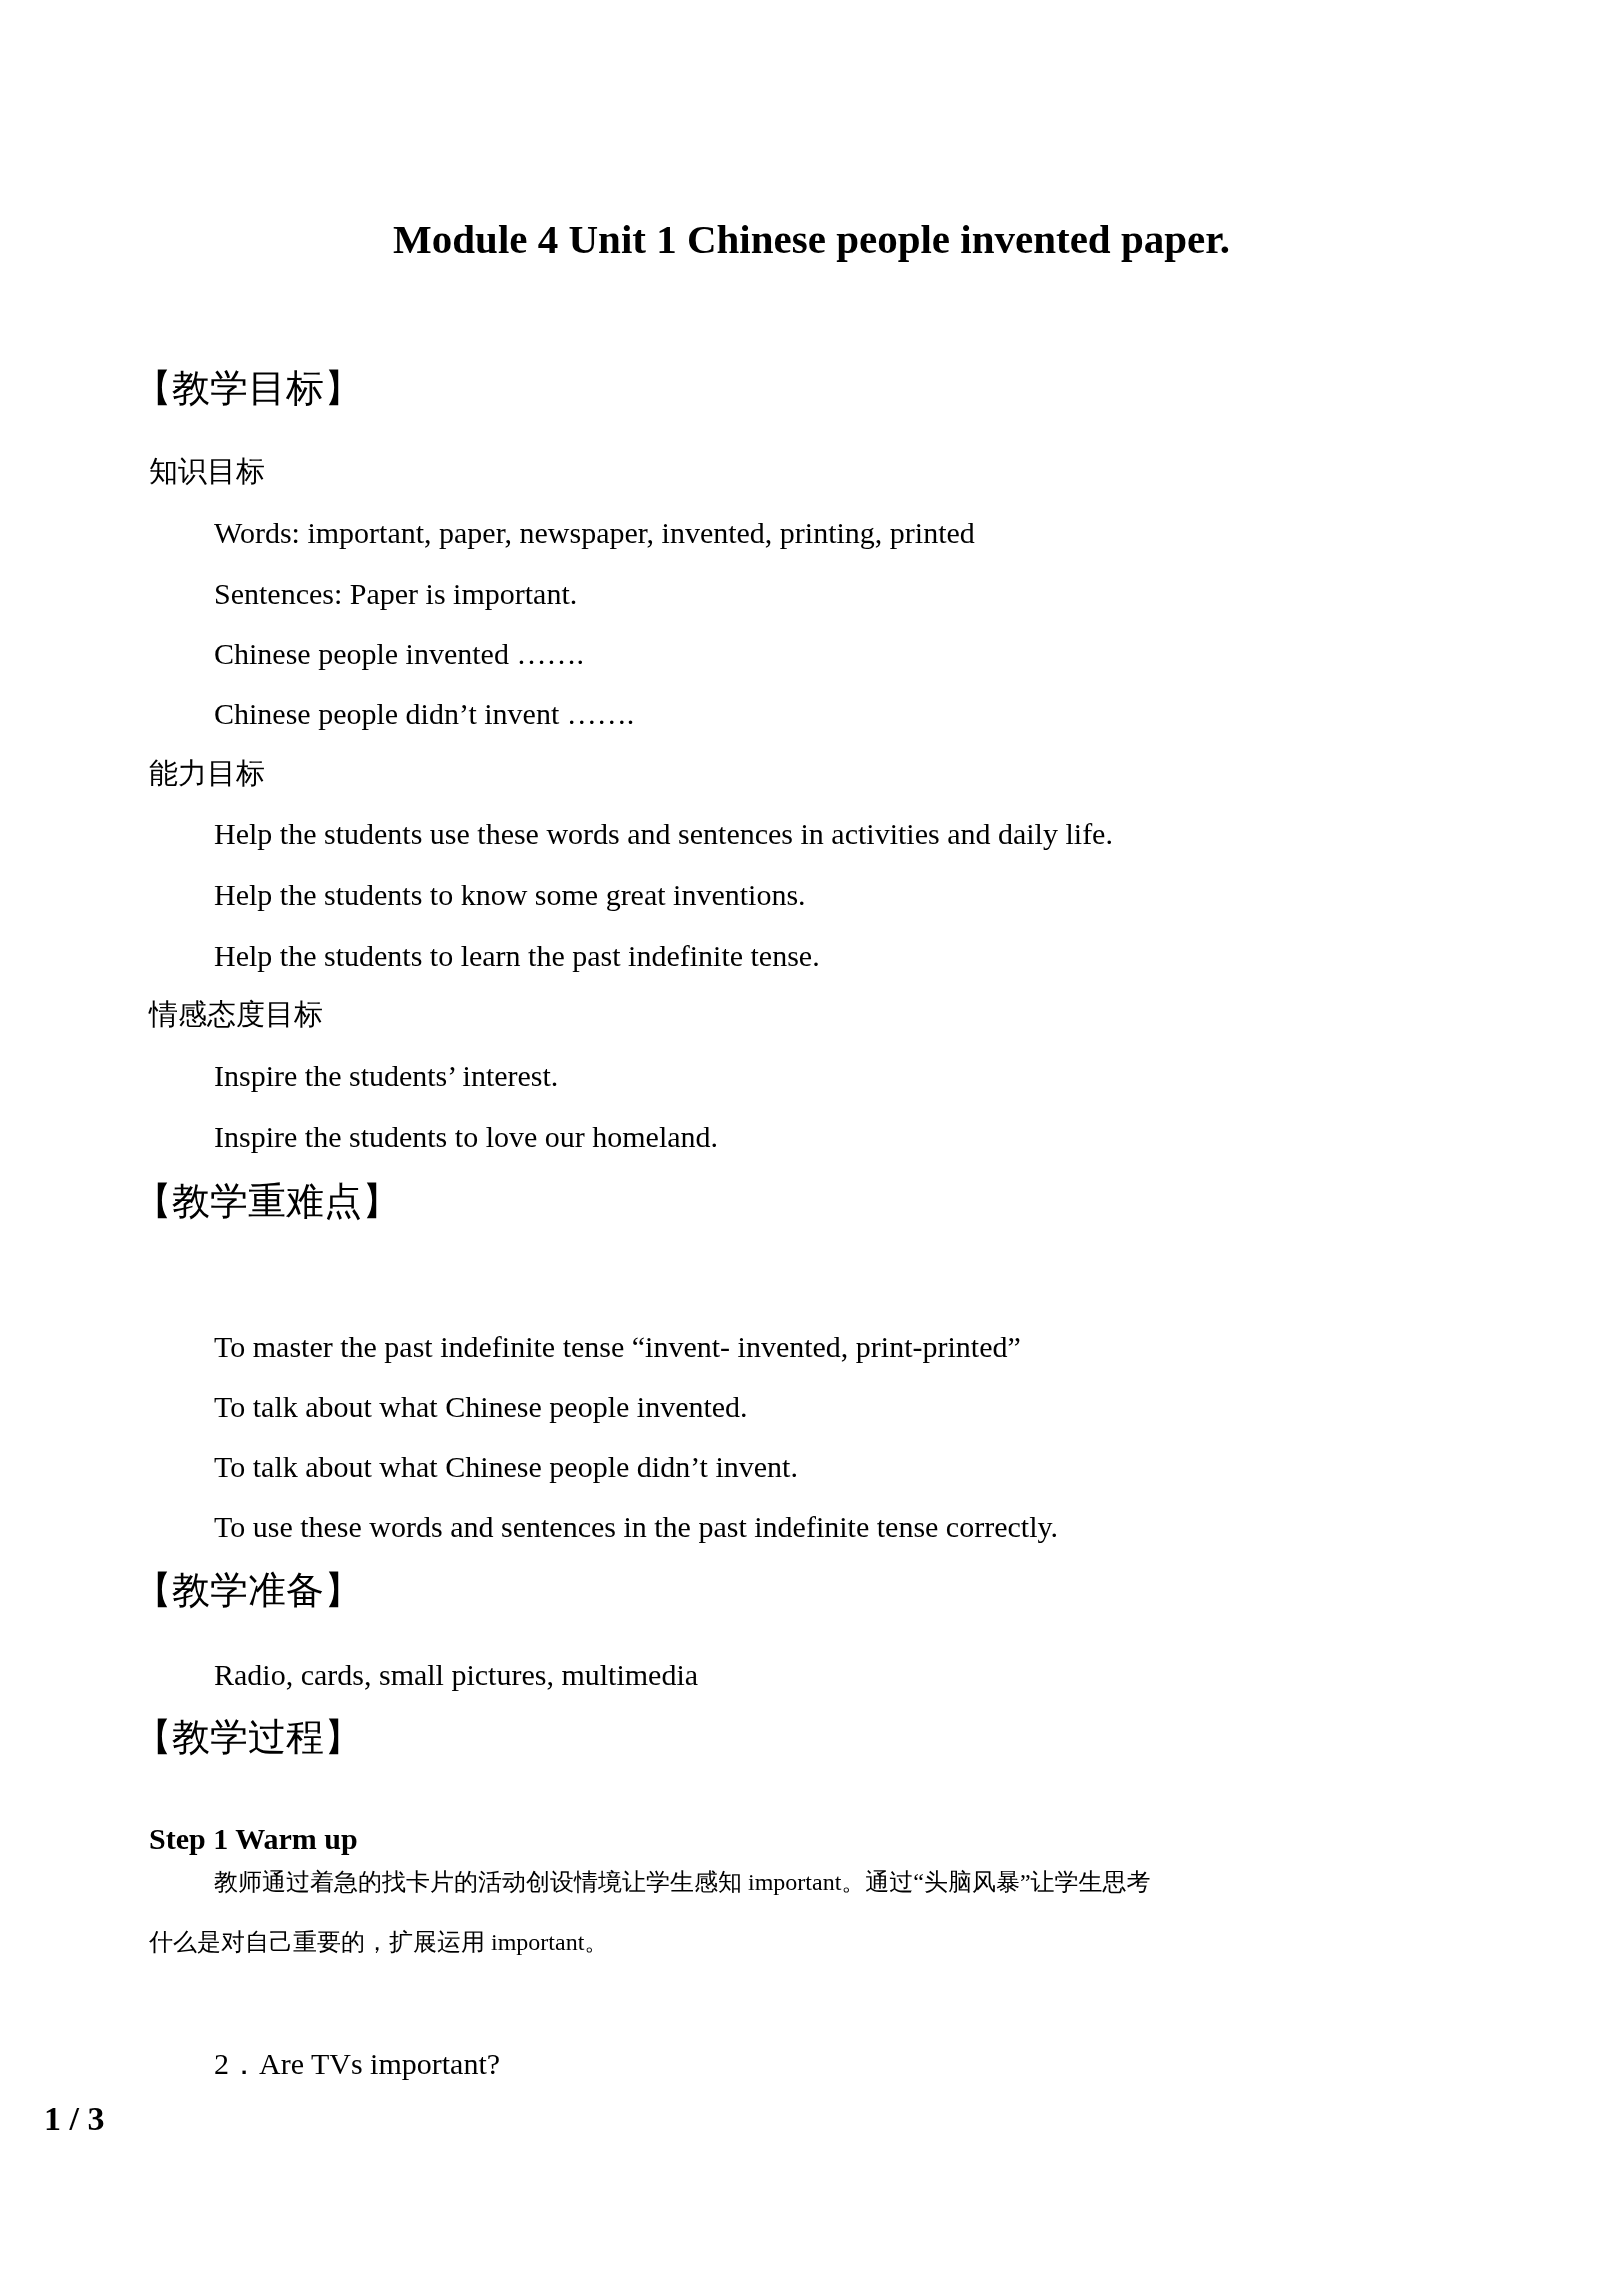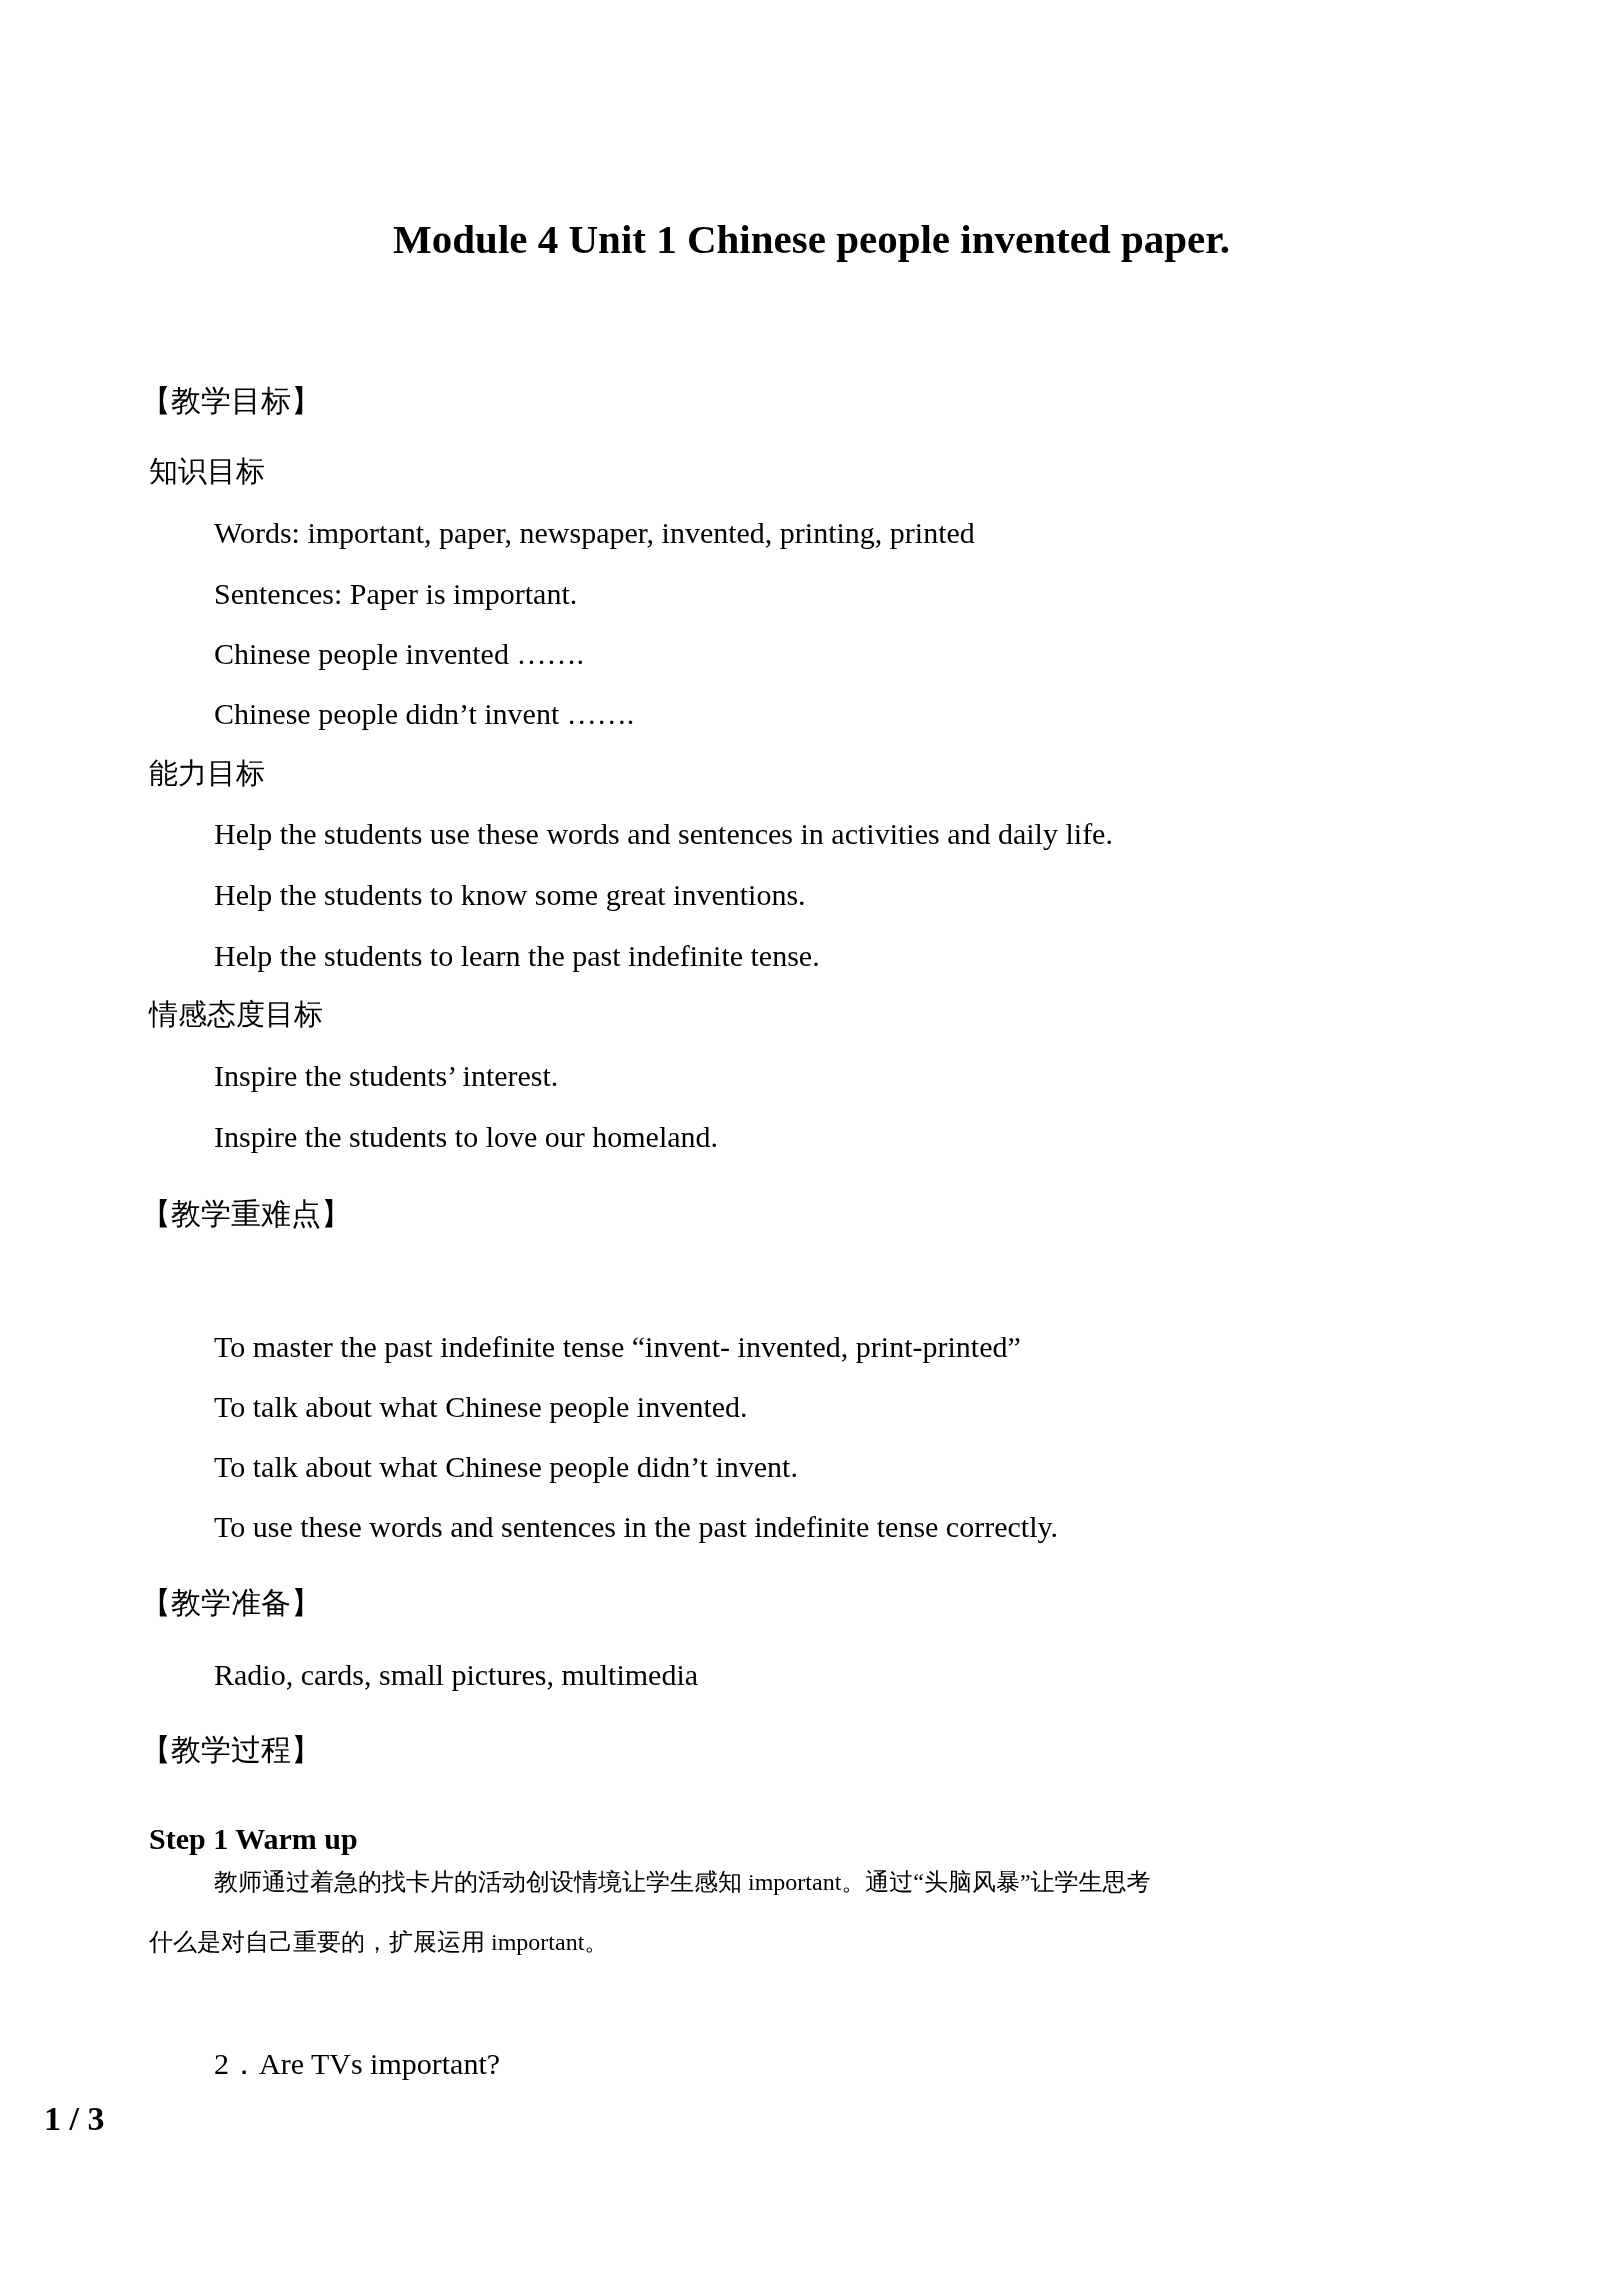--- a/index.html
+++ b/index.html
@@ -2,21 +2,21 @@
 <html style="font-size:10.6px"><head>
 <meta charset="utf-8">
 <style>
   html, body { margin: 0; padding: 0; background: #ffffff; }
   body { width: 1623px; height: 2295px; position: relative; overflow: hidden;
          font-family: "Liberation Serif", "DejaVu Serif", serif; color: #000; }
   .page { position: absolute; left: 0; top: 0; width: 1623px; height: 2295px; background: #fff; }
   .abs { position: absolute; white-space: nowrap; }
   .title { left: 0; width: 1623px; text-align: center; top: 215px;
            font-size: 41px; font-weight: bold; letter-spacing: 0px; }
-  .section { left: 141px; font-size: 30px; line-height: 46px; margin-top: 13px; }
+  .section { left: 134px; font-size: 38px; line-height: 46px; }
   .sub { left: 149px; font-size: 29px; line-height: 37px; }
   .ind { left: 214px; font-size: 30px; line-height: 37px; }
   .step { left: 149px; font-size: 30px; font-weight: bold; line-height: 37px; margin-top: 16px; }
   .para { left: 149px; font-size: 24px; line-height: 37px; }
   .pnum { left: 0; width: 1623px; text-align: left; font-size: 34px; font-weight: bold; top: 2100px; margin-left: 44px; }
 </style>
 </head>
 <body>
 
 <div class="page">

